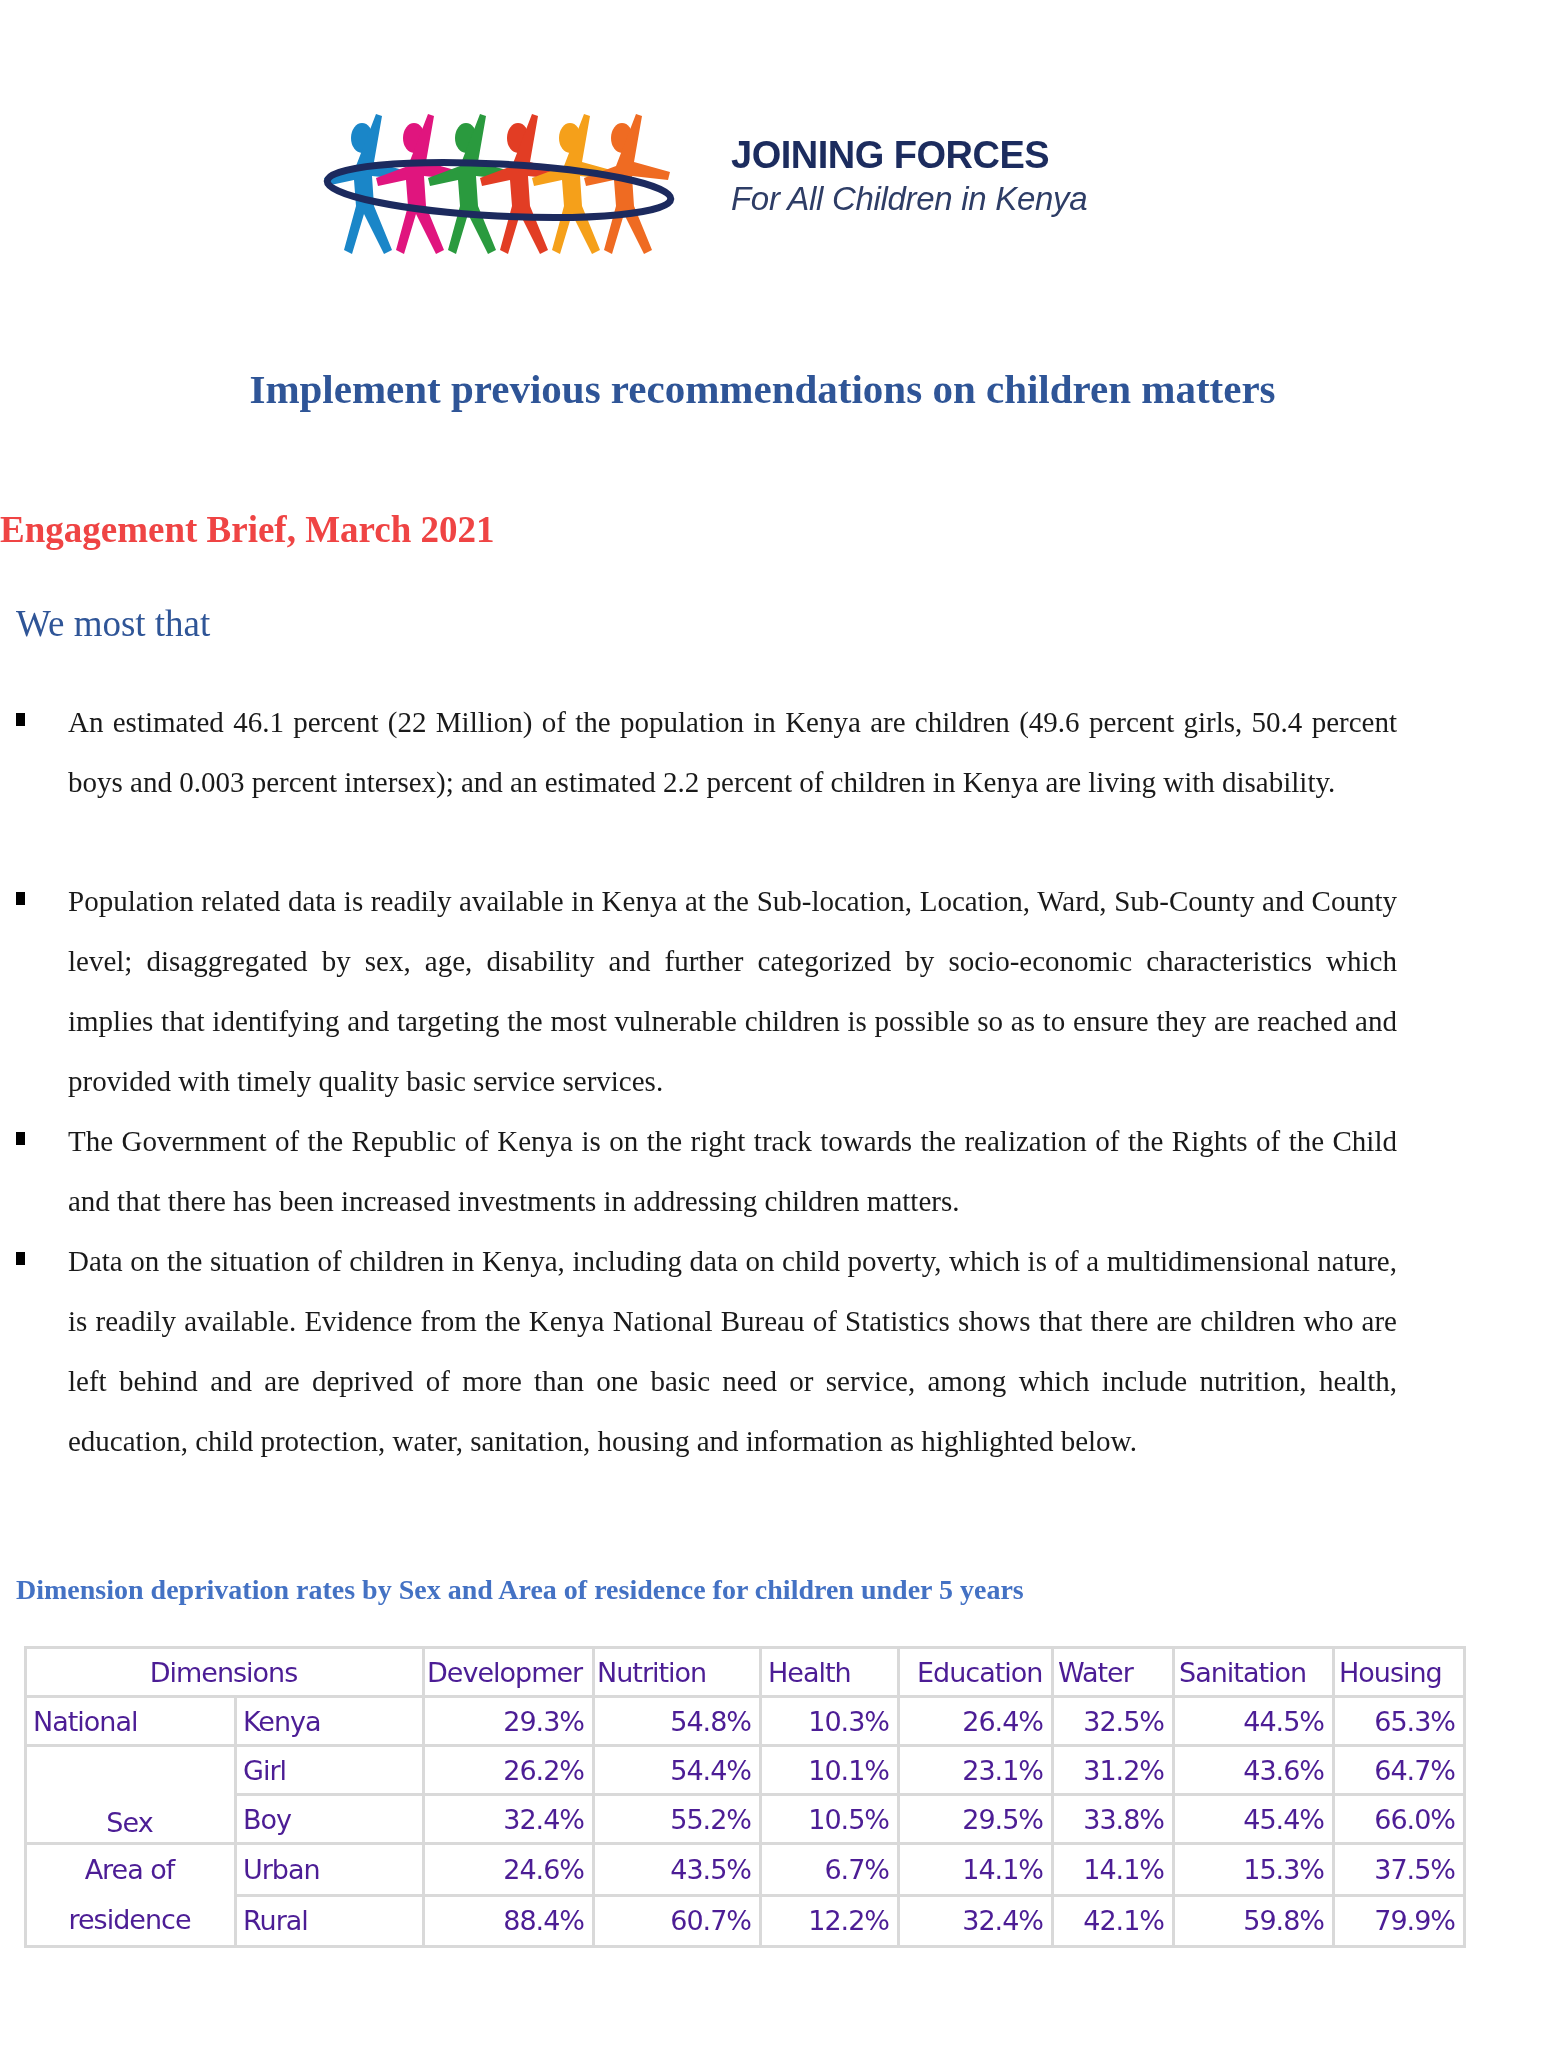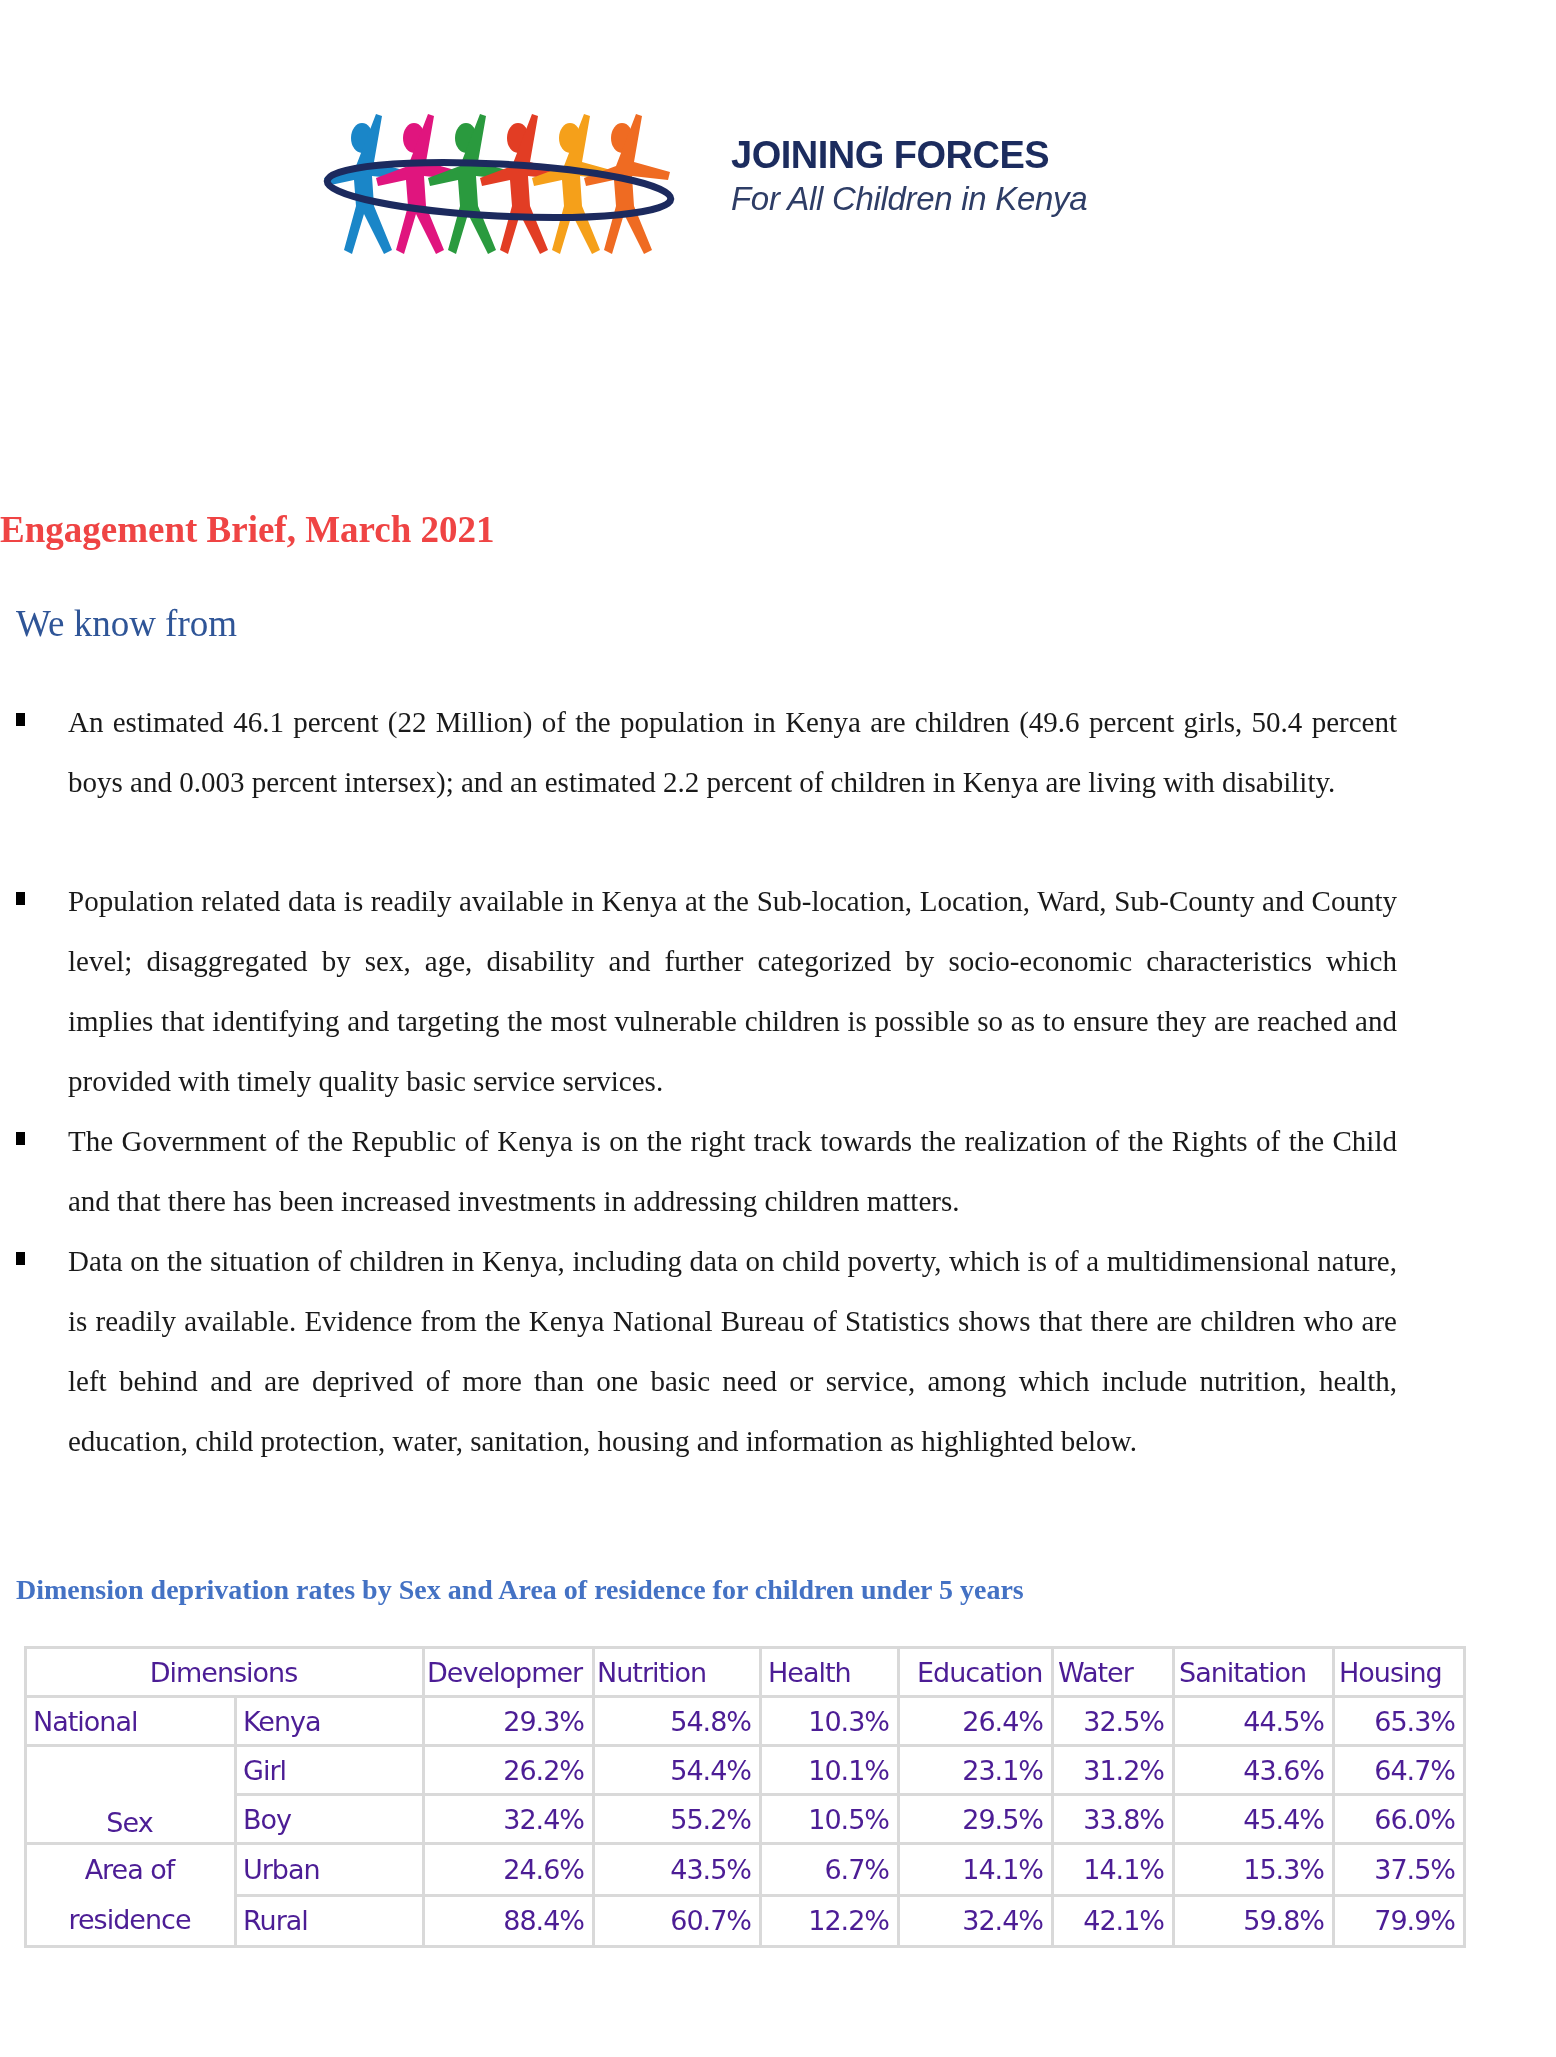--- a/index.html
+++ b/index.html
@@ -55,23 +55,24 @@
         <ellipse cx="300" cy="28" rx="11" ry="15"></ellipse>
         <path d="M314,4 L320,6 L312,52 L348,62 L346,70 L310,66 L312,96 L330,140 L322,144 L302,104 L290,144 L282,140 L294,96 L292,70 L264,76 L262,68 L294,56 Z"></path>
       </g>
     </g>
   <ellipse cx="177" cy="80" rx="172" ry="26" fill="none" stroke="#1c2a5e" stroke-width="7" transform="rotate(3 177 80)"></ellipse>
 </svg>
 <div class="abs brand-title">JOINING FORCES</div>
 <div class="abs brand-sub">For All Children in Kenya</div>
 
 <div class="abs main-title">
+  <div style="padding-left:105px">Implement previous recommendations on children matters</div>
 </div>
 <div class="abs subtitle">Engagement Brief, March 2021</div>
-<div class="abs section-head">We know from</div>
+<div class="abs section-head">We most that</div>
 
 <div class="abs bullets">
   <div class="bullet" style="top:692px">
     <span class="marker" style="top:21px"></span>
     <div class="text">An estimated 46.1 percent (22 Million) of the population in Kenya are children (49.6 percent girls, 50.4 percent boys and 0.003 percent intersex); and an estimated 2.2 percent of children in Kenya are living with disability.</div>
   </div>
   <div class="bullet" style="top:871px">
     <span class="marker" style="top:21px"></span>
     <div class="text">Population related data is readily available in Kenya at the Sub-location, Location, Ward, Sub-County and County level; disaggregated by sex, age, disability and further categorized by socio-economic characteristics which implies that identifying and targeting the most vulnerable children is possible so as to ensure they are reached and provided with timely quality basic service services.</div>
   </div>

